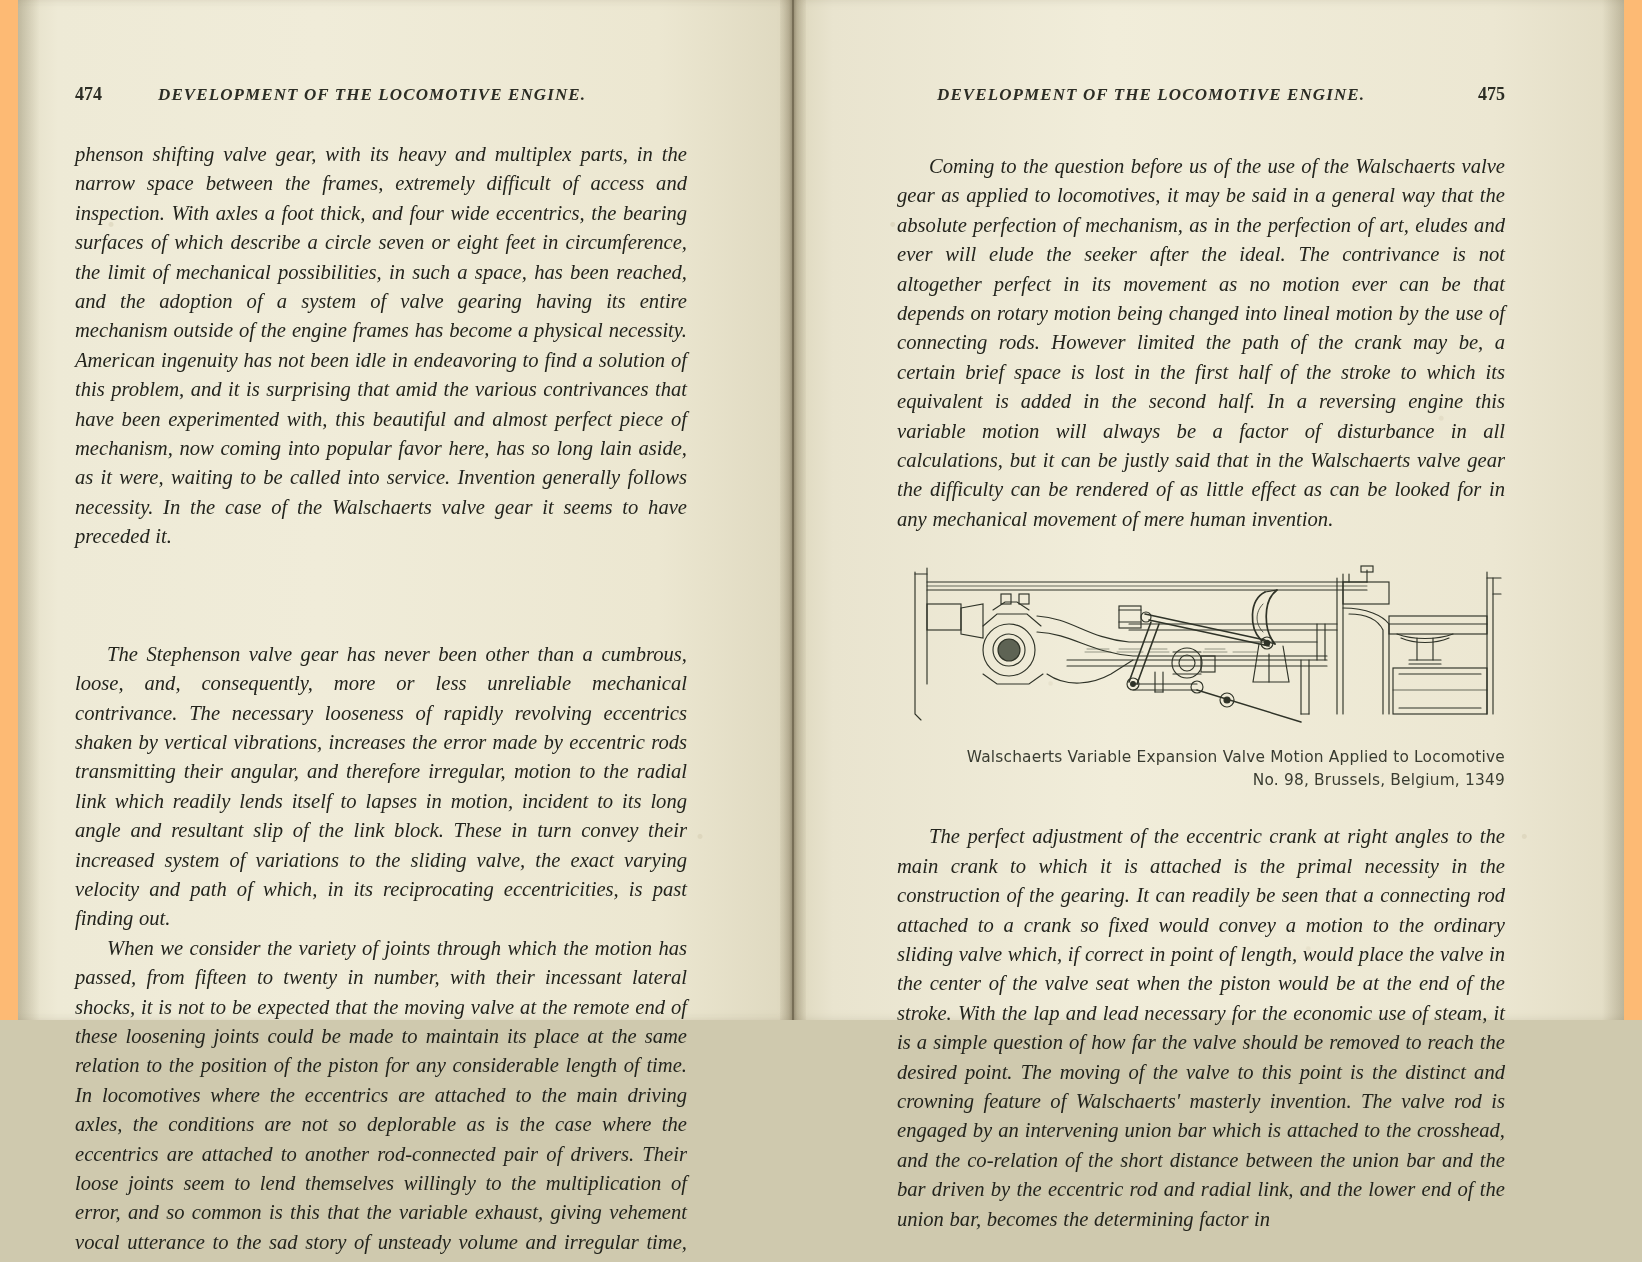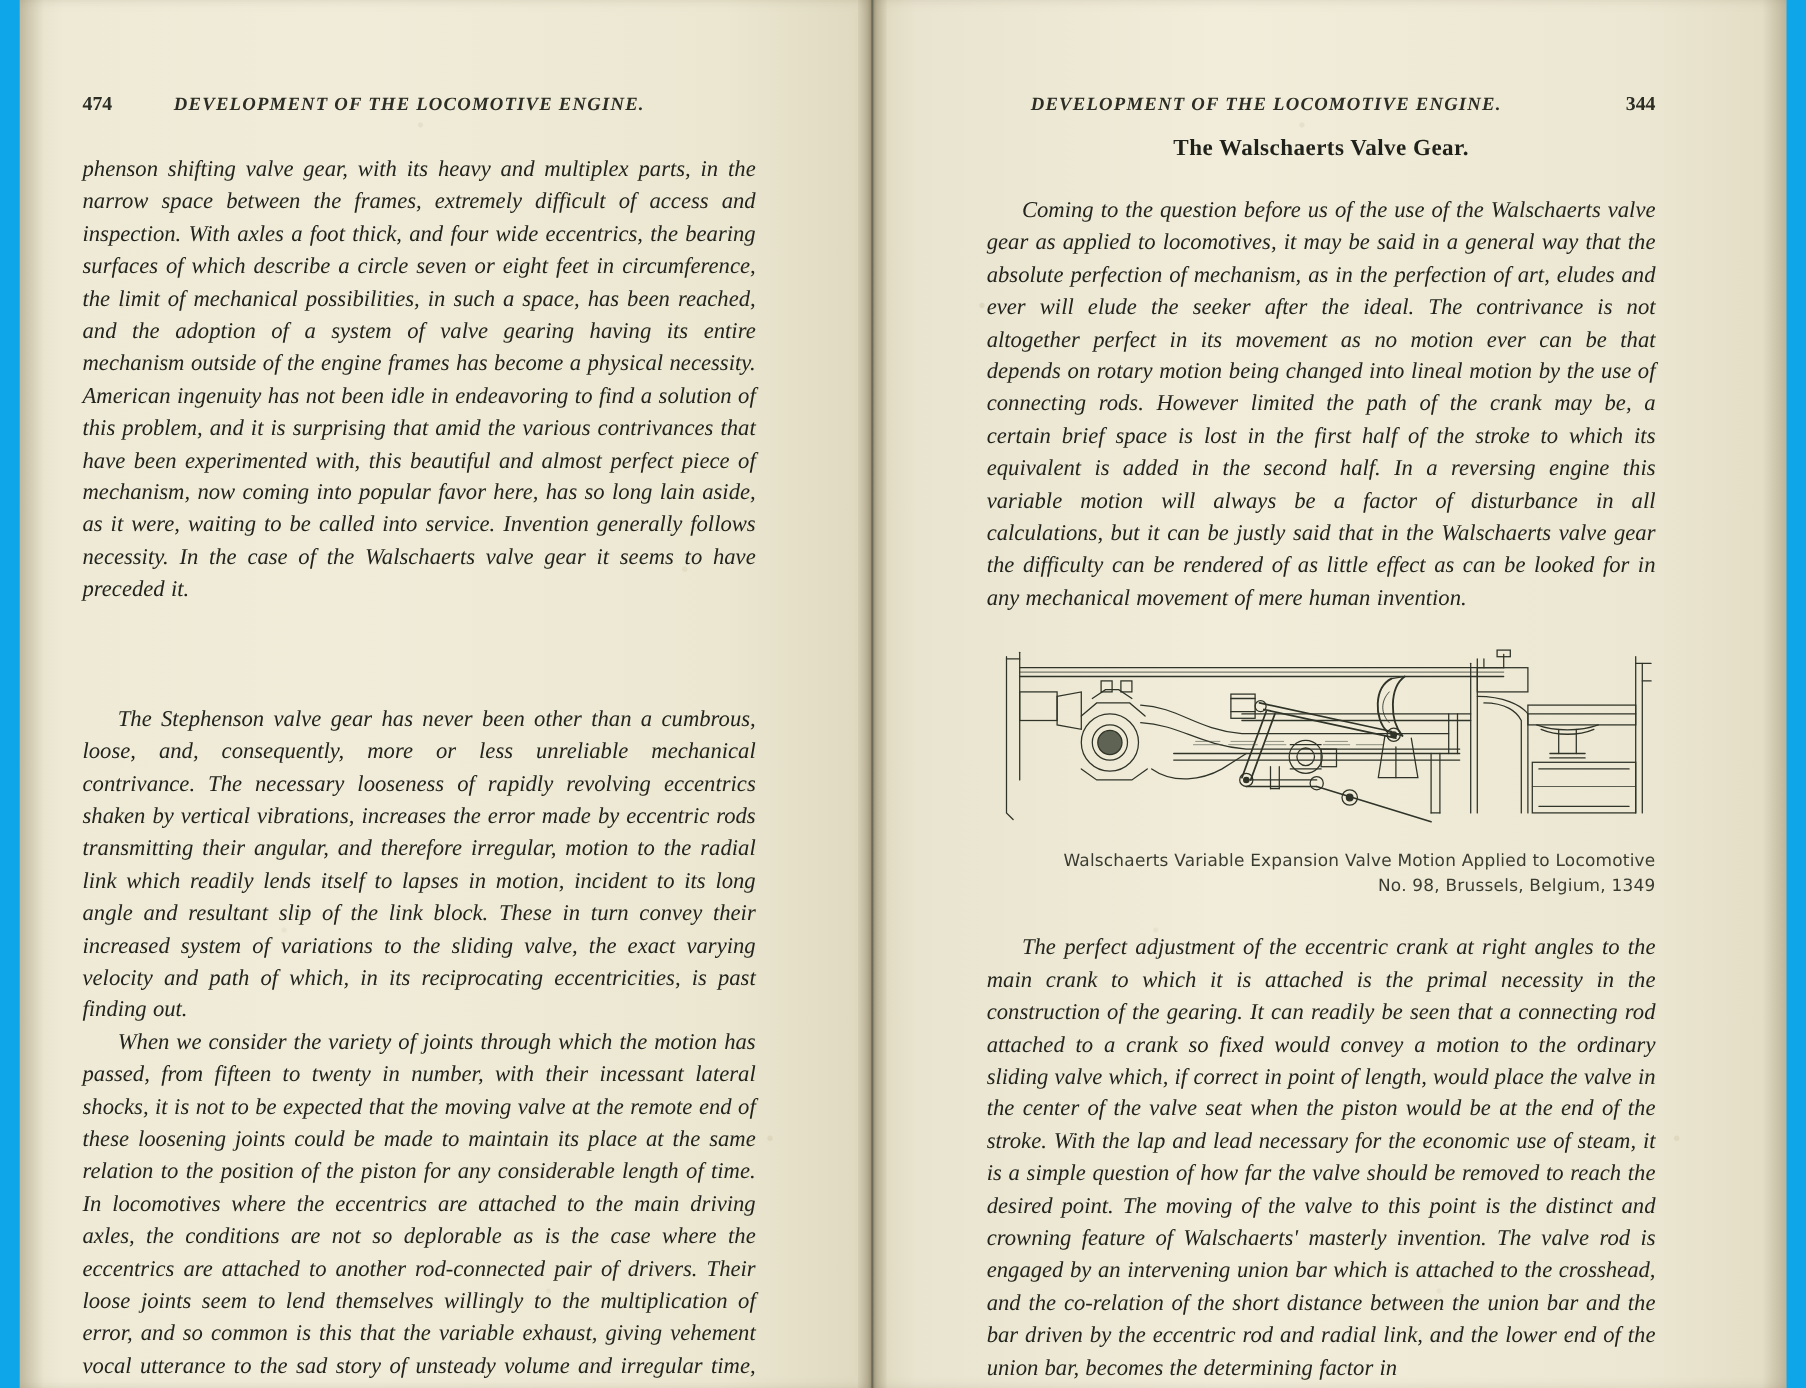--- a/index.html
+++ b/index.html
@@ -4,22 +4,22 @@
 <style>
   html,body{margin:0;padding:0;}
   body{
     width:1642px;height:1262px;
     background:#cfc9ae;
     font-family:"Liberation Serif", serif;
     overflow:hidden;
   }
   #book{
     position:relative;
-    width:1642px;height:1262px;
-    background:#0ea5e9;
+    width:1642px;height:1020px;
+    background:#fdba74;
   }
   
   .sheet{
     position:absolute;top:0;bottom:0;
     background:#ece7d2;
   }
   .sheet.left{left:18px;width:775px;
     background:linear-gradient(to right,#e3dec6 0px,#eeead6 40px,#f0ecd9 300px,#ece7d1 640px,#ded8bf 775px);
     box-shadow: inset -6px 0 14px -6px rgba(120,108,80,.55);
   }
@@ -156,26 +156,25 @@
 
     <p class="body indent">The Stephenson valve gear has never been other than a cumbrous, loose, and, consequently, more or less unreliable mechanical contrivance. The necessary looseness of rapidly revolving eccentrics shaken by vertical vibrations, increases the error made by eccentric rods transmitting their angular, and therefore irregular, motion to the radial link which readily lends itself to lapses in motion, incident to its long angle and resultant slip of the link block. These in turn convey their increased system of variations to the sliding valve, the exact varying velocity and path of which, in its reciprocating eccentricities, is past finding out.</p>
 
     <p class="body indent">When we consider the variety of joints through which the motion has passed, from fifteen to twenty in number, with their incessant lateral shocks, it is not to be expected that the moving valve at the remote end of these loosening joints could be made to maintain its place at the same relation to the position of the piston for any considerable length of time. In locomotives where the eccentrics are attached to the main driving axles, the conditions are not so deplorable as is the case where the eccentrics are attached to another rod-connected pair of drivers. Their loose joints seem to lend themselves willingly to the multiplication of error, and so common is this that the variable exhaust, giving vehement vocal utterance to the sad story of unsteady volume and irregular time, falls, generally speaking, on inattentive ears.</p>
   </div>
 
   <div class="col right">
 
     <div class="runhead r">
       <span class="title">DEVELOPMENT OF THE LOCOMOTIVE ENGINE.</span>
-      <span class="folio">344</span>
+      <span class="folio">475</span>
     </div>
 
     <div class="sp-sm"></div>
 
-    <h2 class="section">The Walschaerts Valve Gear.</h2>
 
     <div class="sp-md"></div>
 
     <p class="body indent">Coming to the question before us of the use of the Walschaerts valve gear as applied to locomotives, it may be said in a general way that the absolute perfection of mechanism, as in the perfection of art, eludes and ever will elude the seeker after the ideal. The contrivance is not altogether perfect in its movement as no motion ever can be that depends on rotary motion being changed into lineal motion by the use of connecting rods. However limited the path of the crank may be, a certain brief space is lost in the first half of the stroke to which its equivalent is added in the second half. In a reversing engine this variable motion will always be a factor of disturbance in all calculations, but it can be justly said that in the Walschaerts valve gear the difficulty can be rendered of as little effect as can be looked for in any mechanical movement of mere human invention.</p>
 
     <div class="sp-md"></div>
 
     <figure class="plate">
       <div class="plate-art">
         <svg viewBox="0 0 608 160" preserveAspectRatio="none" aria-hidden="true">

